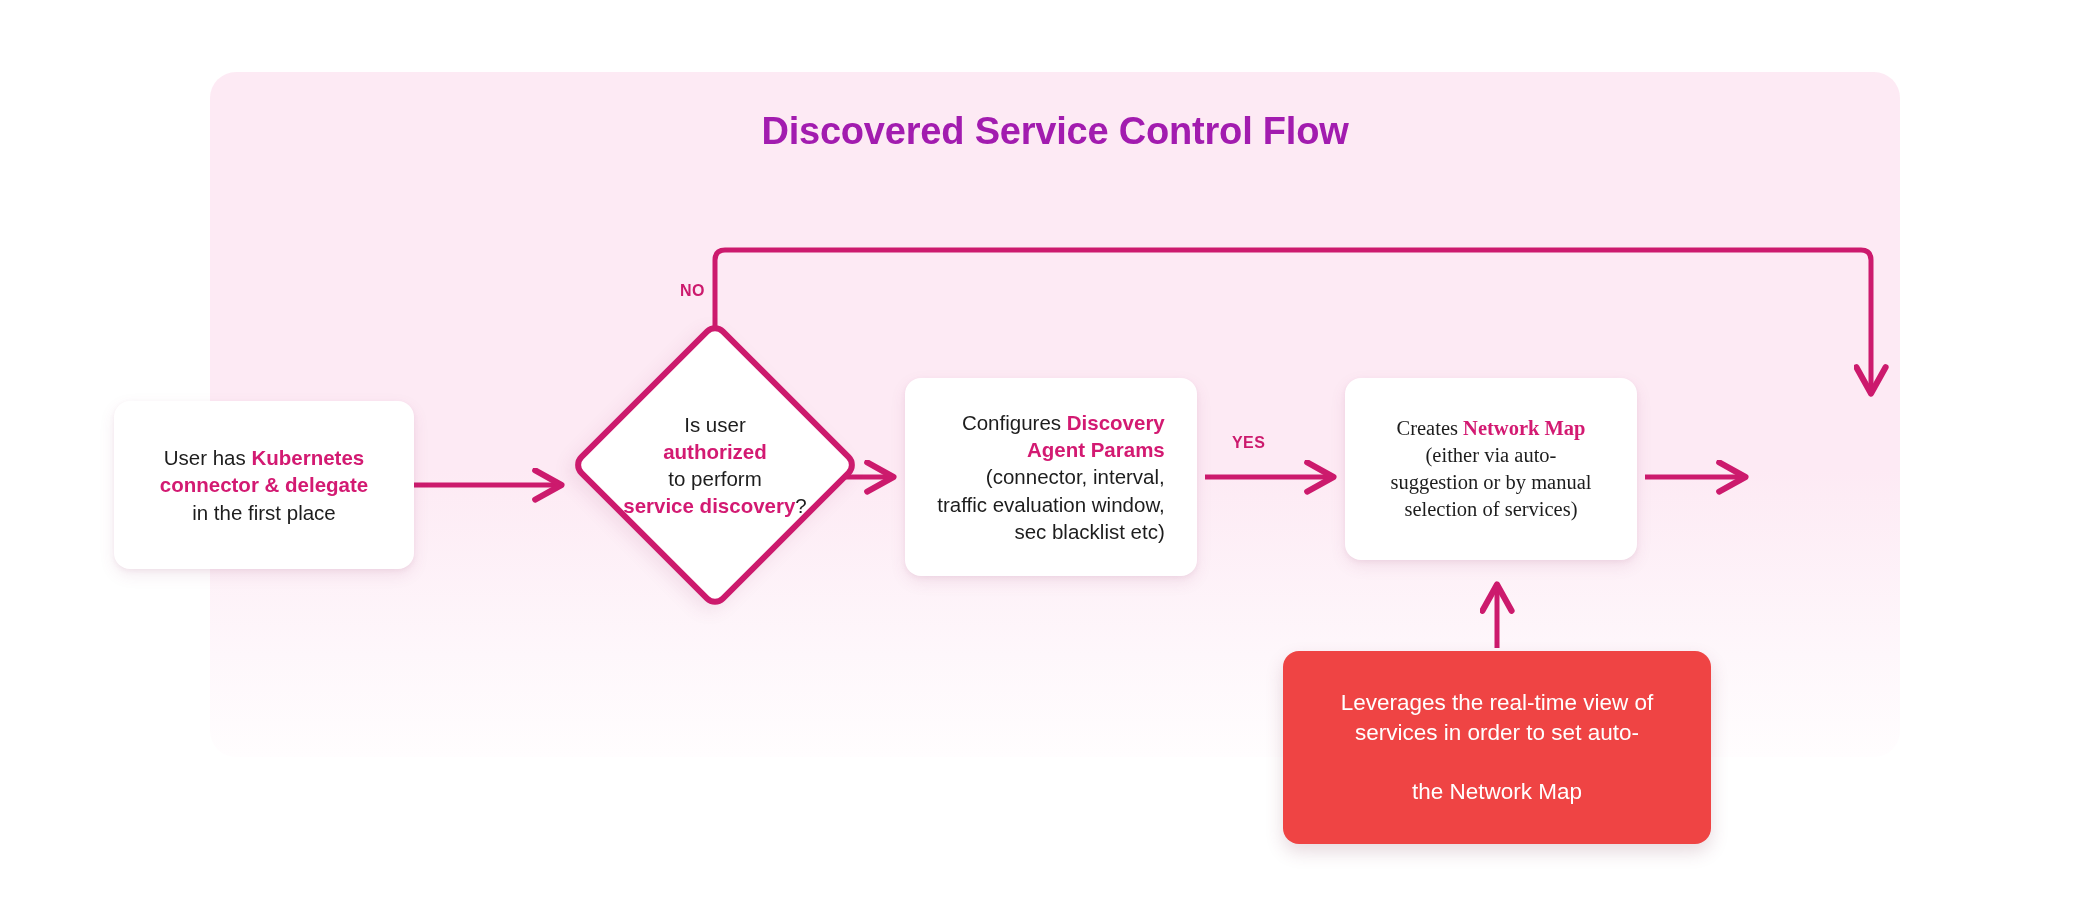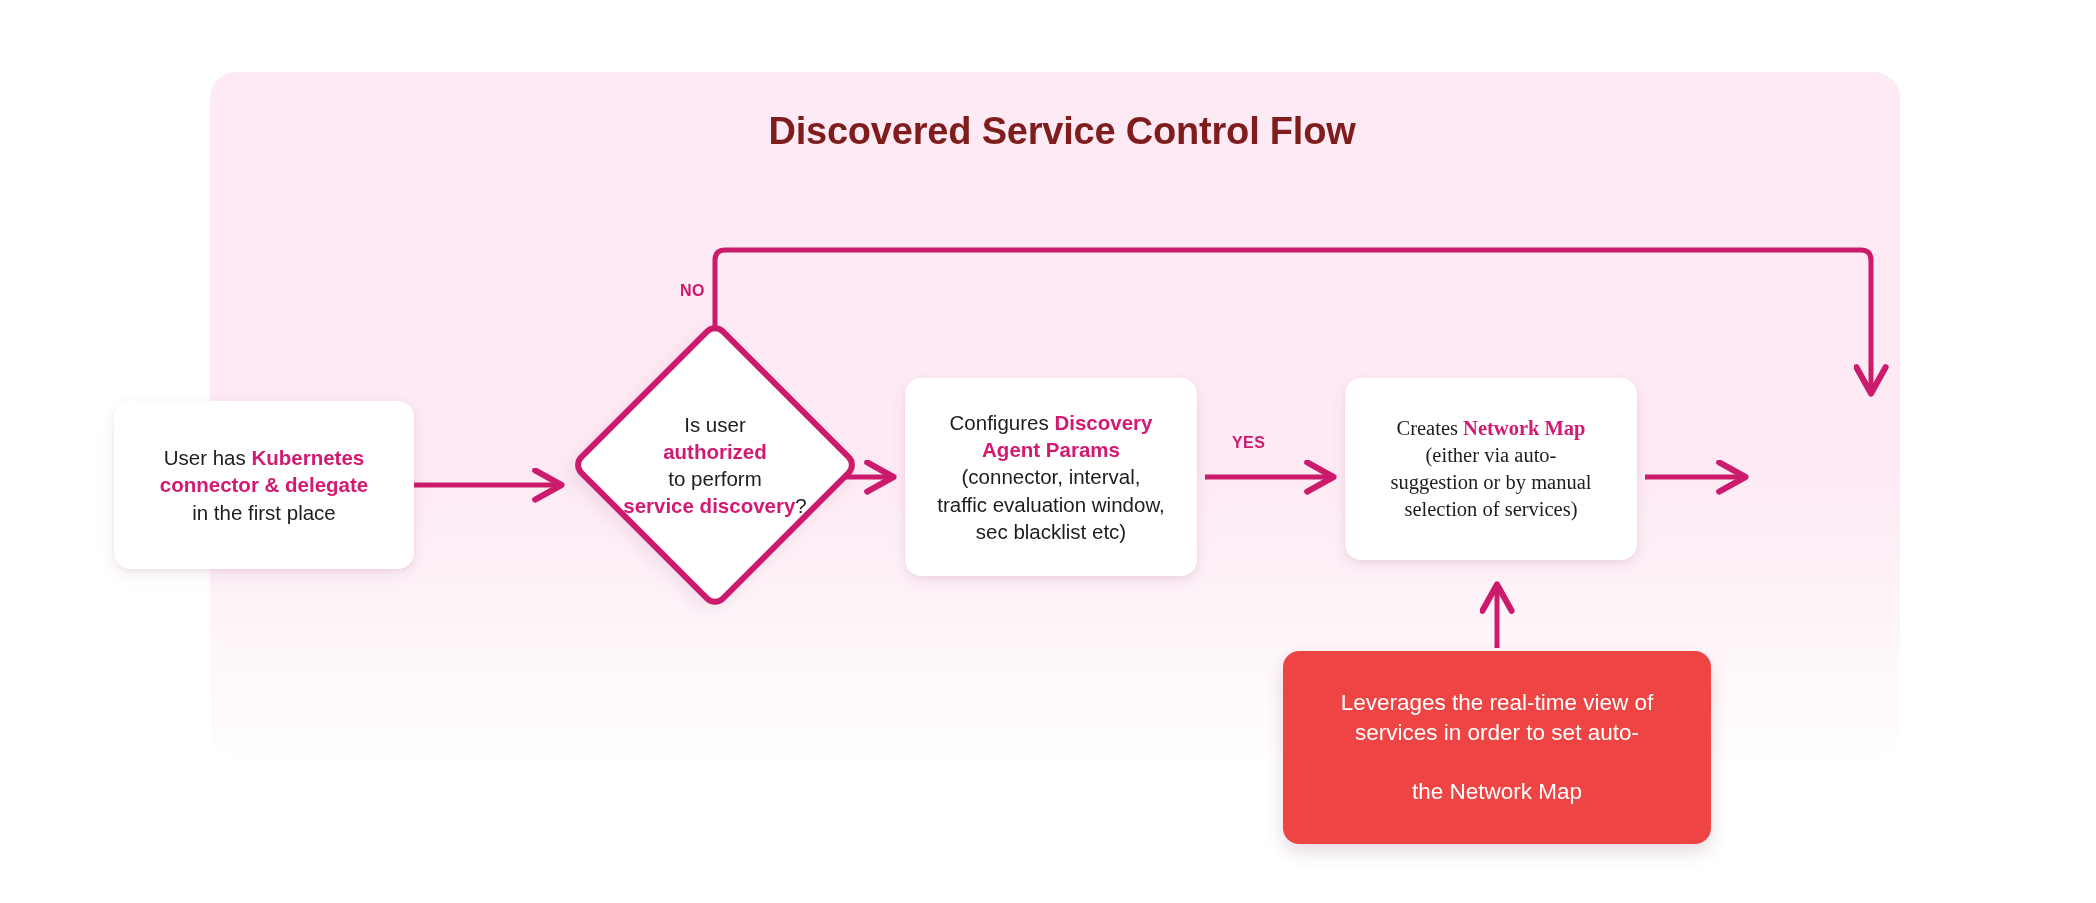--- a/index.html
+++ b/index.html
@@ -32,23 +32,22 @@
 
   
   #title {
     position: absolute;
     left: 210px;
     top: 110px;
     width: 1690px;
     text-align: center;
     font-size: 38px;
     font-weight: bold;
-    color: #7f1d1d;
+    color: #a21caf;
     letter-spacing: -0.2px;
-    padding-left: 7px;
   }
 
   
   .card {
     position: absolute;
     background: #ffffff;
     border-radius: 16px;
     box-shadow: 0 6px 16px rgba(150, 60, 110, 0.10),
                 0 2px 5px rgba(150, 60, 110, 0.07);
     display: flex;
@@ -61,21 +60,21 @@
     line-height: 1.33;
   }
   .card .inner { padding: 0 14px; }
   .hl {
     color: #d31a72;
     font-weight: bold;
   }
 
   
   #node-start  { left: 114px;  top: 401px; width: 300px;  height: 168px; }
-  #node-params { left: 905px;  top: 378px; width: 292px;  height: 198px; }
+  #node-params { left: 905px;  top: 378px; width: 292px;  height: 198px; text-align: right; }
   #node-map    { left: 1345px; top: 378px; width: 292px;  height: 182px; font-family: Liberation Serif, serif; }
   #node-end    {
     left: 1757px; top: 408px; width: 228px; height: 138px;
     font-size: 30px; font-weight: bold; color: #d31a72;
   }
 
   
   #node-decision {
     position: absolute;
     left: 570px;

